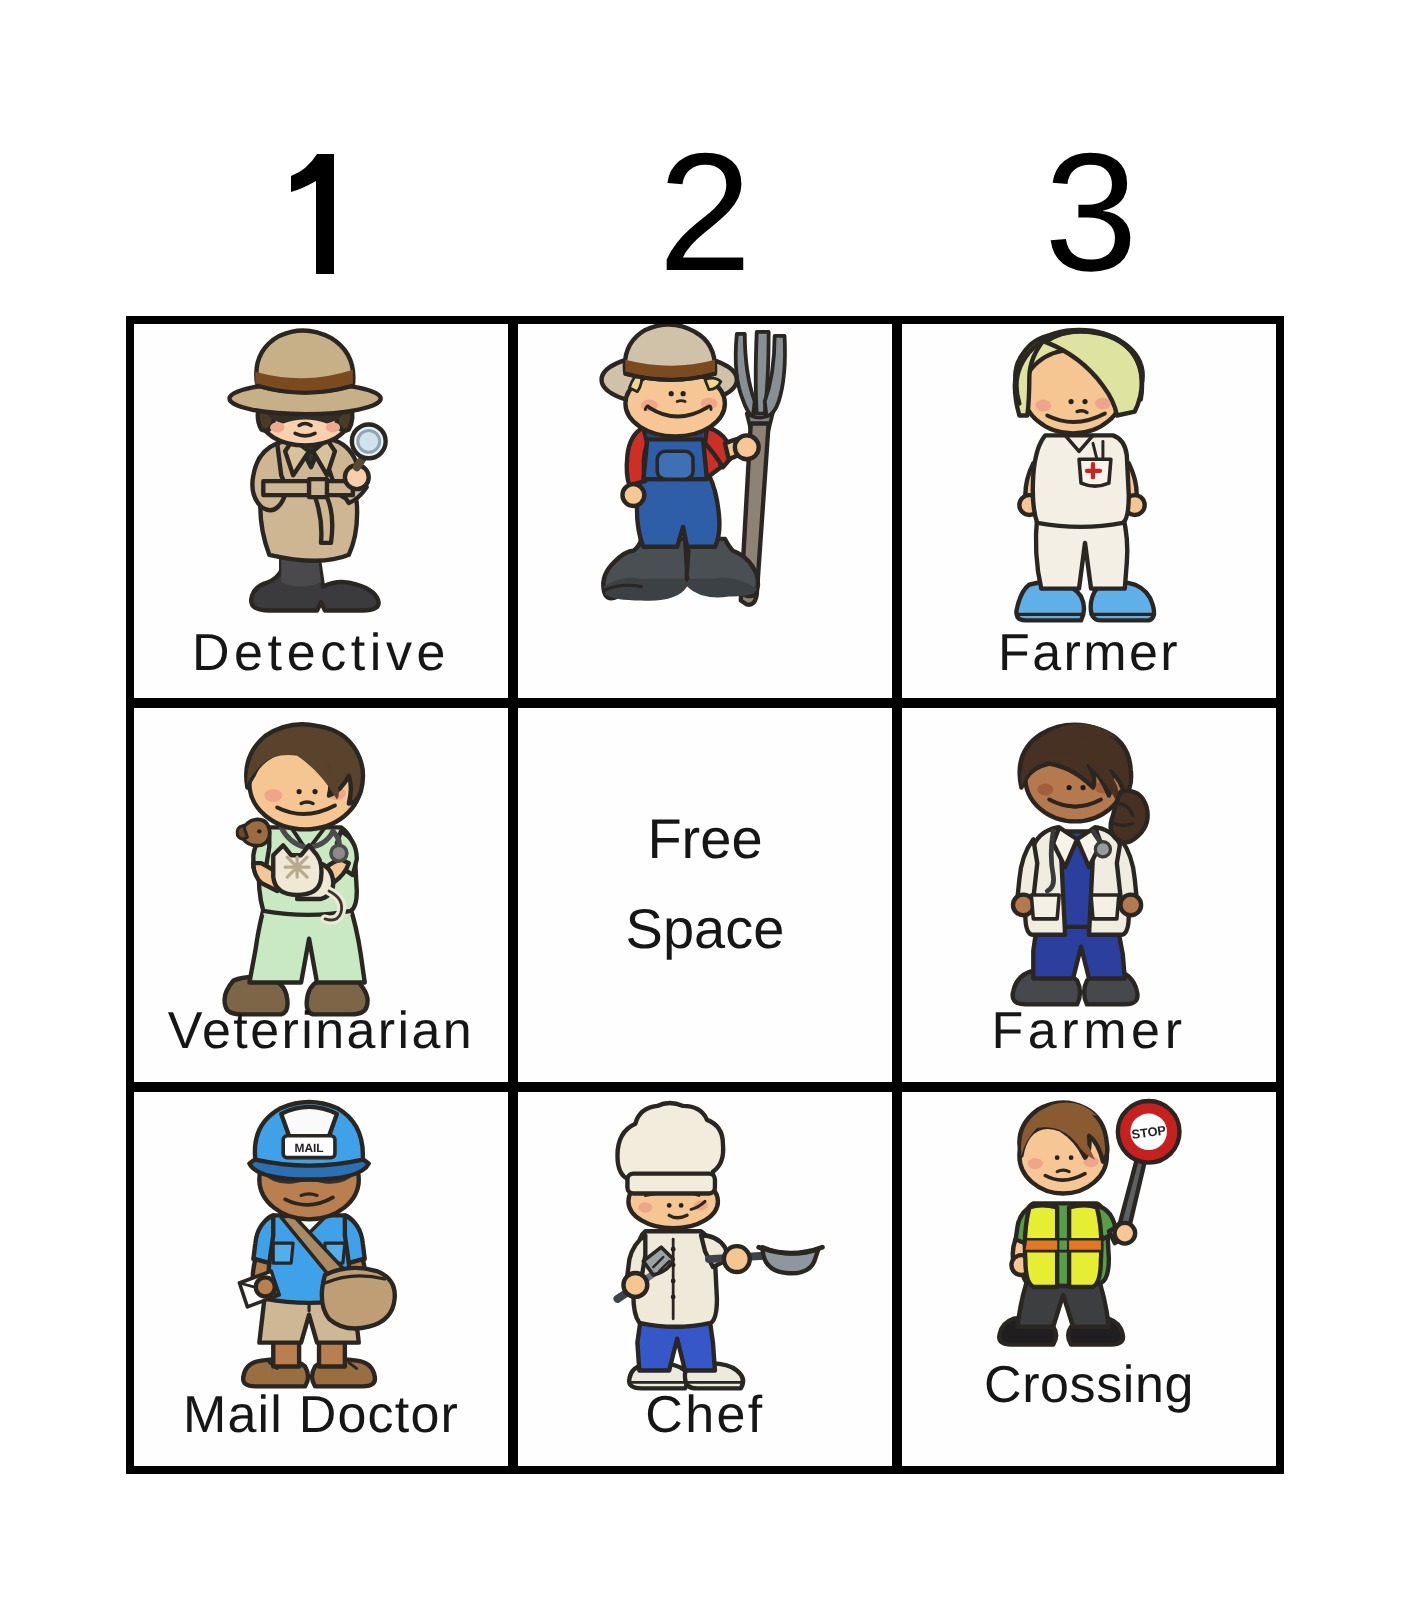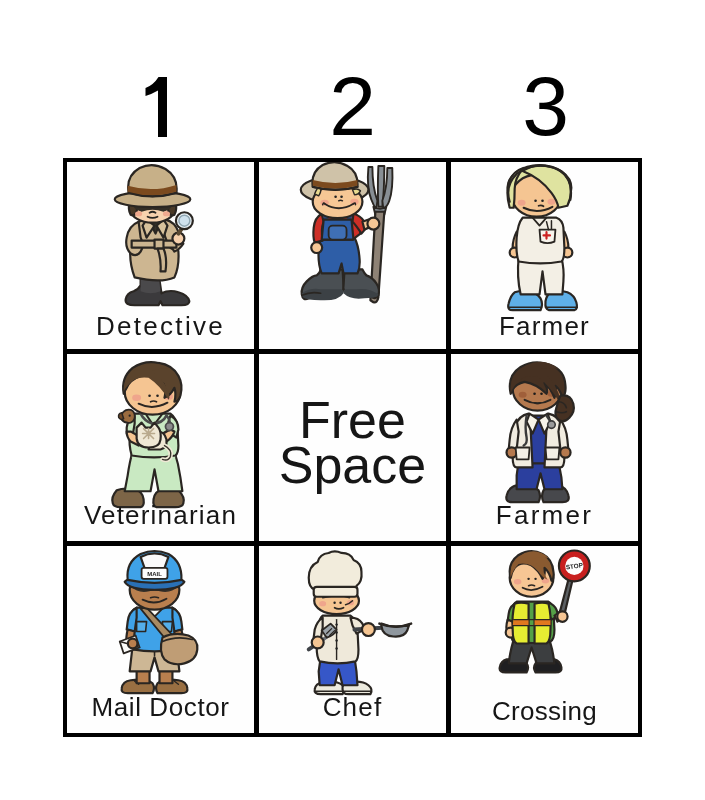--- a/index.html
+++ b/index.html
@@ -11,21 +11,21 @@
        line-height:1;padding-top:64px;font-weight:400;}
   .grid{position:absolute;left:63px;top:158px;width:579px;height:579px;
         box-sizing:border-box;border:2px solid #000;
         display:grid;grid-template-columns:1fr 1fr 1fr;grid-template-rows:1fr 1fr 1fr;
         grid-gap:1px;background:#000000;}
   .cell{position:relative;border:2px solid #000;background:#fefefe;overflow:hidden;}
   .cell svg{position:absolute;left:0;top:0;width:100%;height:100%;}
   .lab{position:absolute;left:0;right:0;bottom:12px;text-align:center;
        font-size:26px;color:#161616;line-height:28px;}
   .free{position:absolute;left:0;right:0;top:44px;text-align:center;
-       font-size:52px;color:#161616;line-height:44.5px;}
+       font-size:28px;color:#161616;line-height:44.5px;}
 </style>
 </head>
 <body>
 
 <svg style="position:absolute;left:145px;top:77px;" width="23" height="60" viewBox="0 0 23 60">
  <path d="M22,60 L13,60 L13,13.5 Q6,17.5 0.5,19 L0.5,11 Q8.5,8 13.5,0 L22,0 Z" fill="#000"></path>
 </svg>
 
 <div class="hdr">
     <div></div>
@@ -449,15 +449,15 @@
 
       <circle cx="78" cy="33" r="1.2" fill="#222" stroke="none"></circle>
       <circle cx="85" cy="33" r="1.2" fill="#222" stroke="none"></circle>
       <path d="M78,40 Q81,38.5 84,40" stroke-width="1.6" fill="none"></path>
       <path d="M72,42 Q81,47 92,41" stroke-width="1.8" fill="none"></path>
 
       <path d="M60,32 Q56,18 68,9 Q80,2 92,8 Q102,13 103,26 Q104,32 101,35 Q99,26 94,22 Q95,30 92,33 Q88,24 80,19 Q70,15 64,22 Q61,26 60,32 Z" fill="#8a5a30"></path>
       <path d="M60,32 Q58,16 74,7 Q88,2 98,12 Q88,10 82,13 Q92,22 97,34 Q92,32 88,26 Q80,16 68,18 Q62,24 60,32 Z" fill="#8a5a30" stroke="none"></path>
      </g>
     </svg>
-    <div class="lab" style="bottom:8px;"><span style="letter-spacing:0.3px;">Crossing</span><br></div>
+    <div class="lab" style="bottom:27px;"><span style="letter-spacing:0.3px;">Crossing</span><br></div>
   </div>
 </div>
 
 </body></html>

